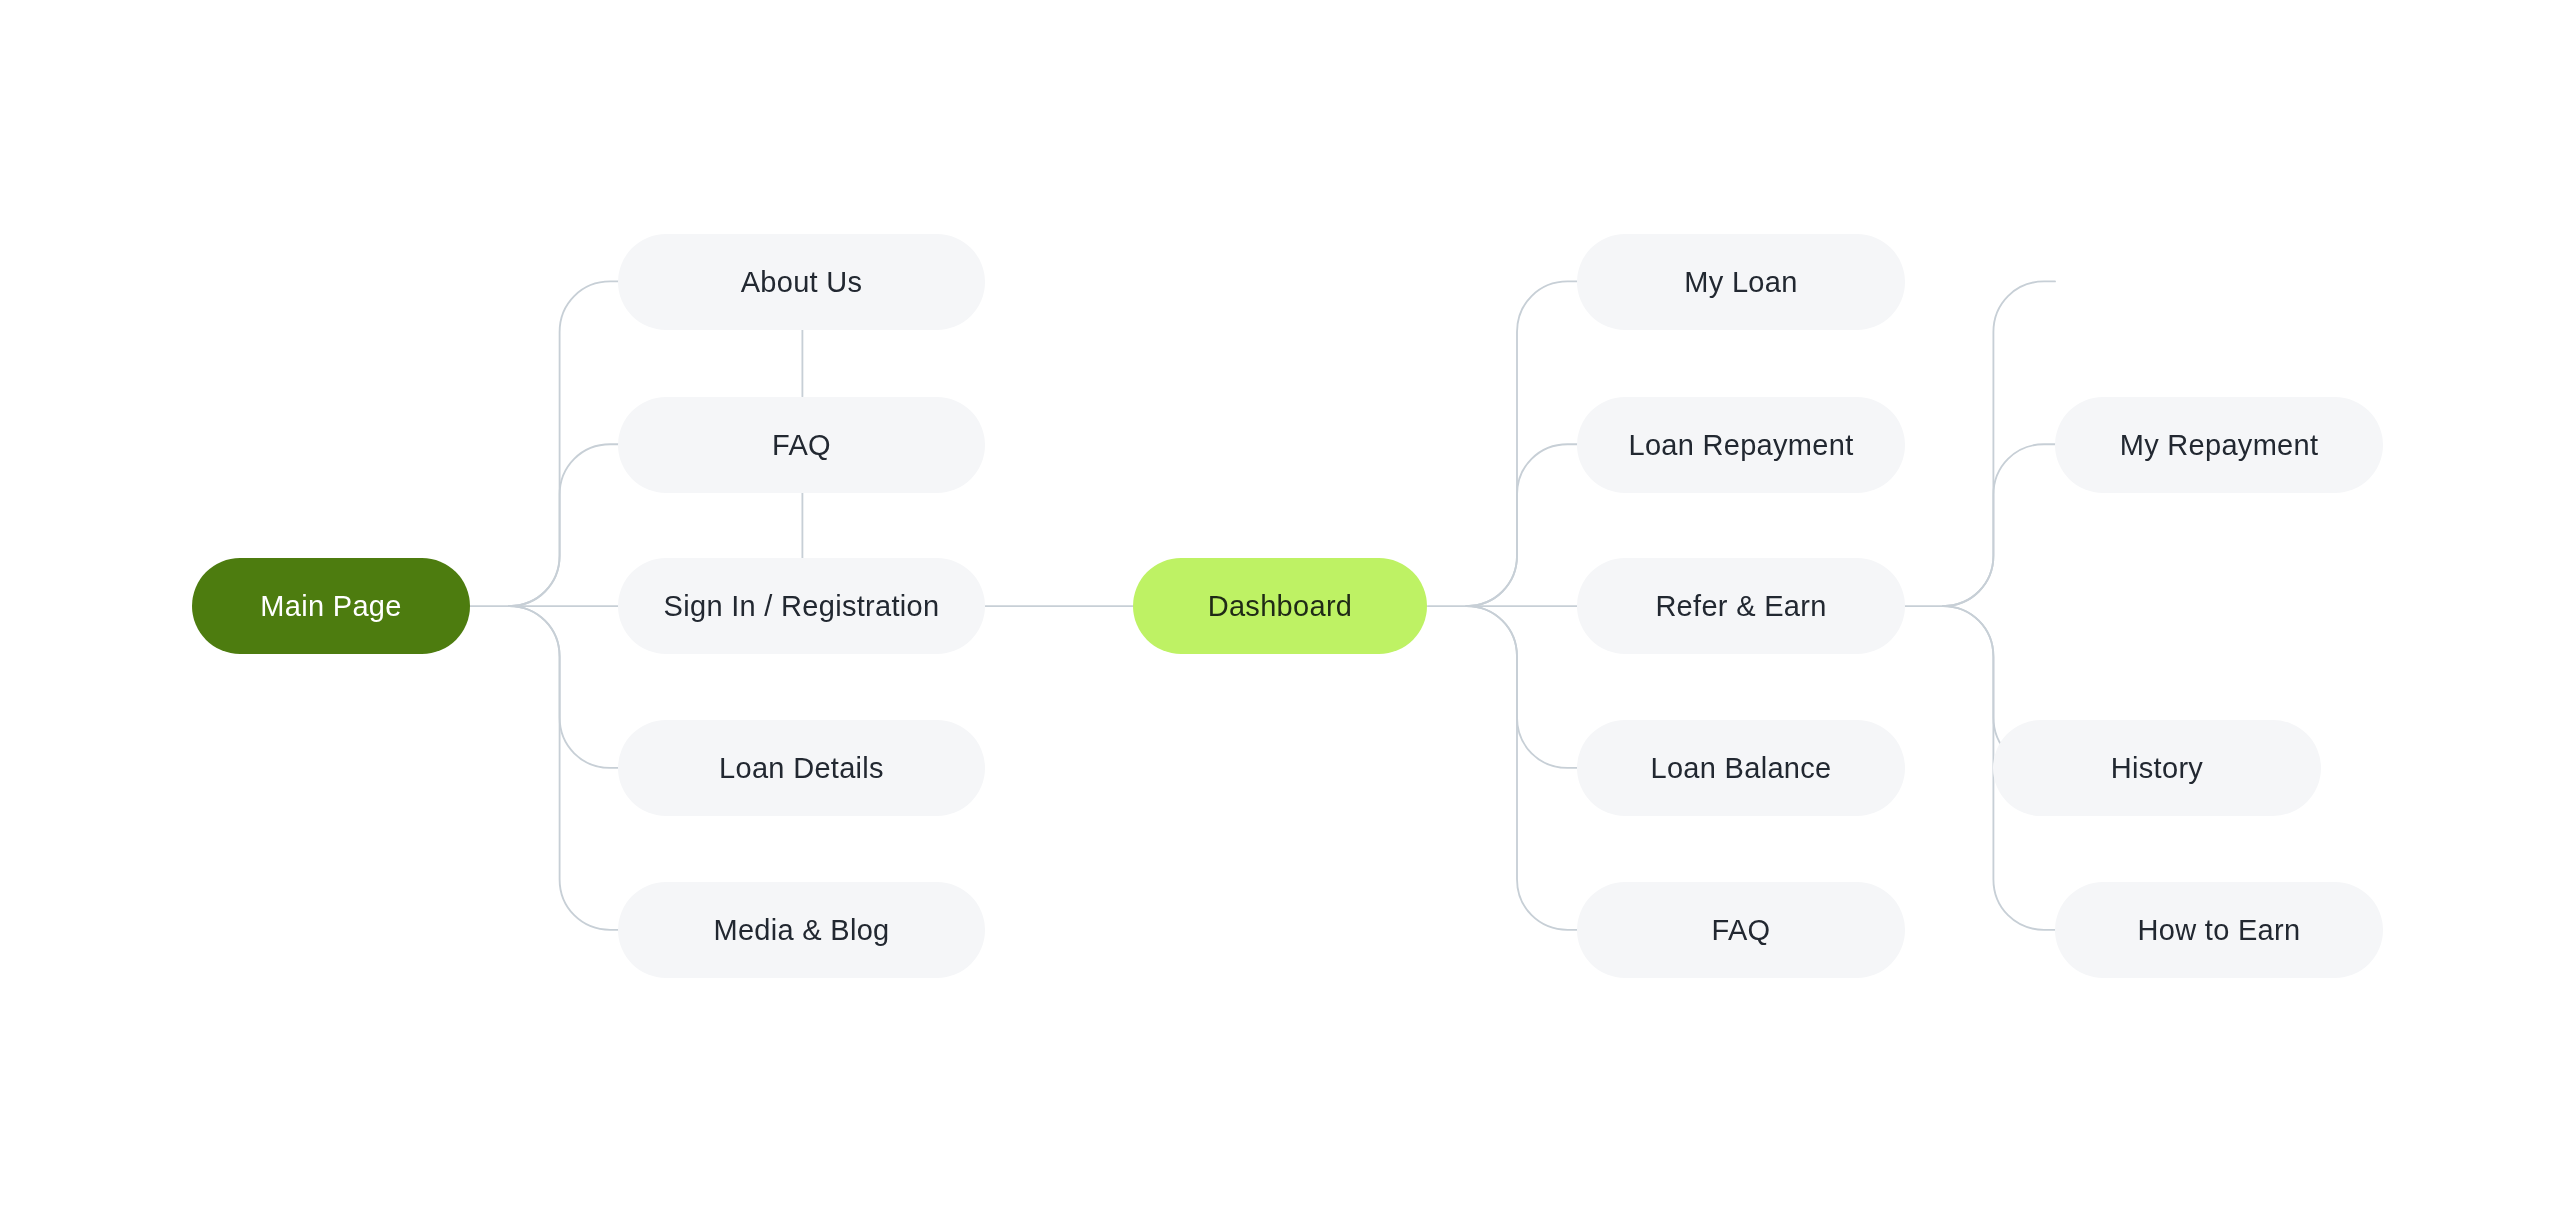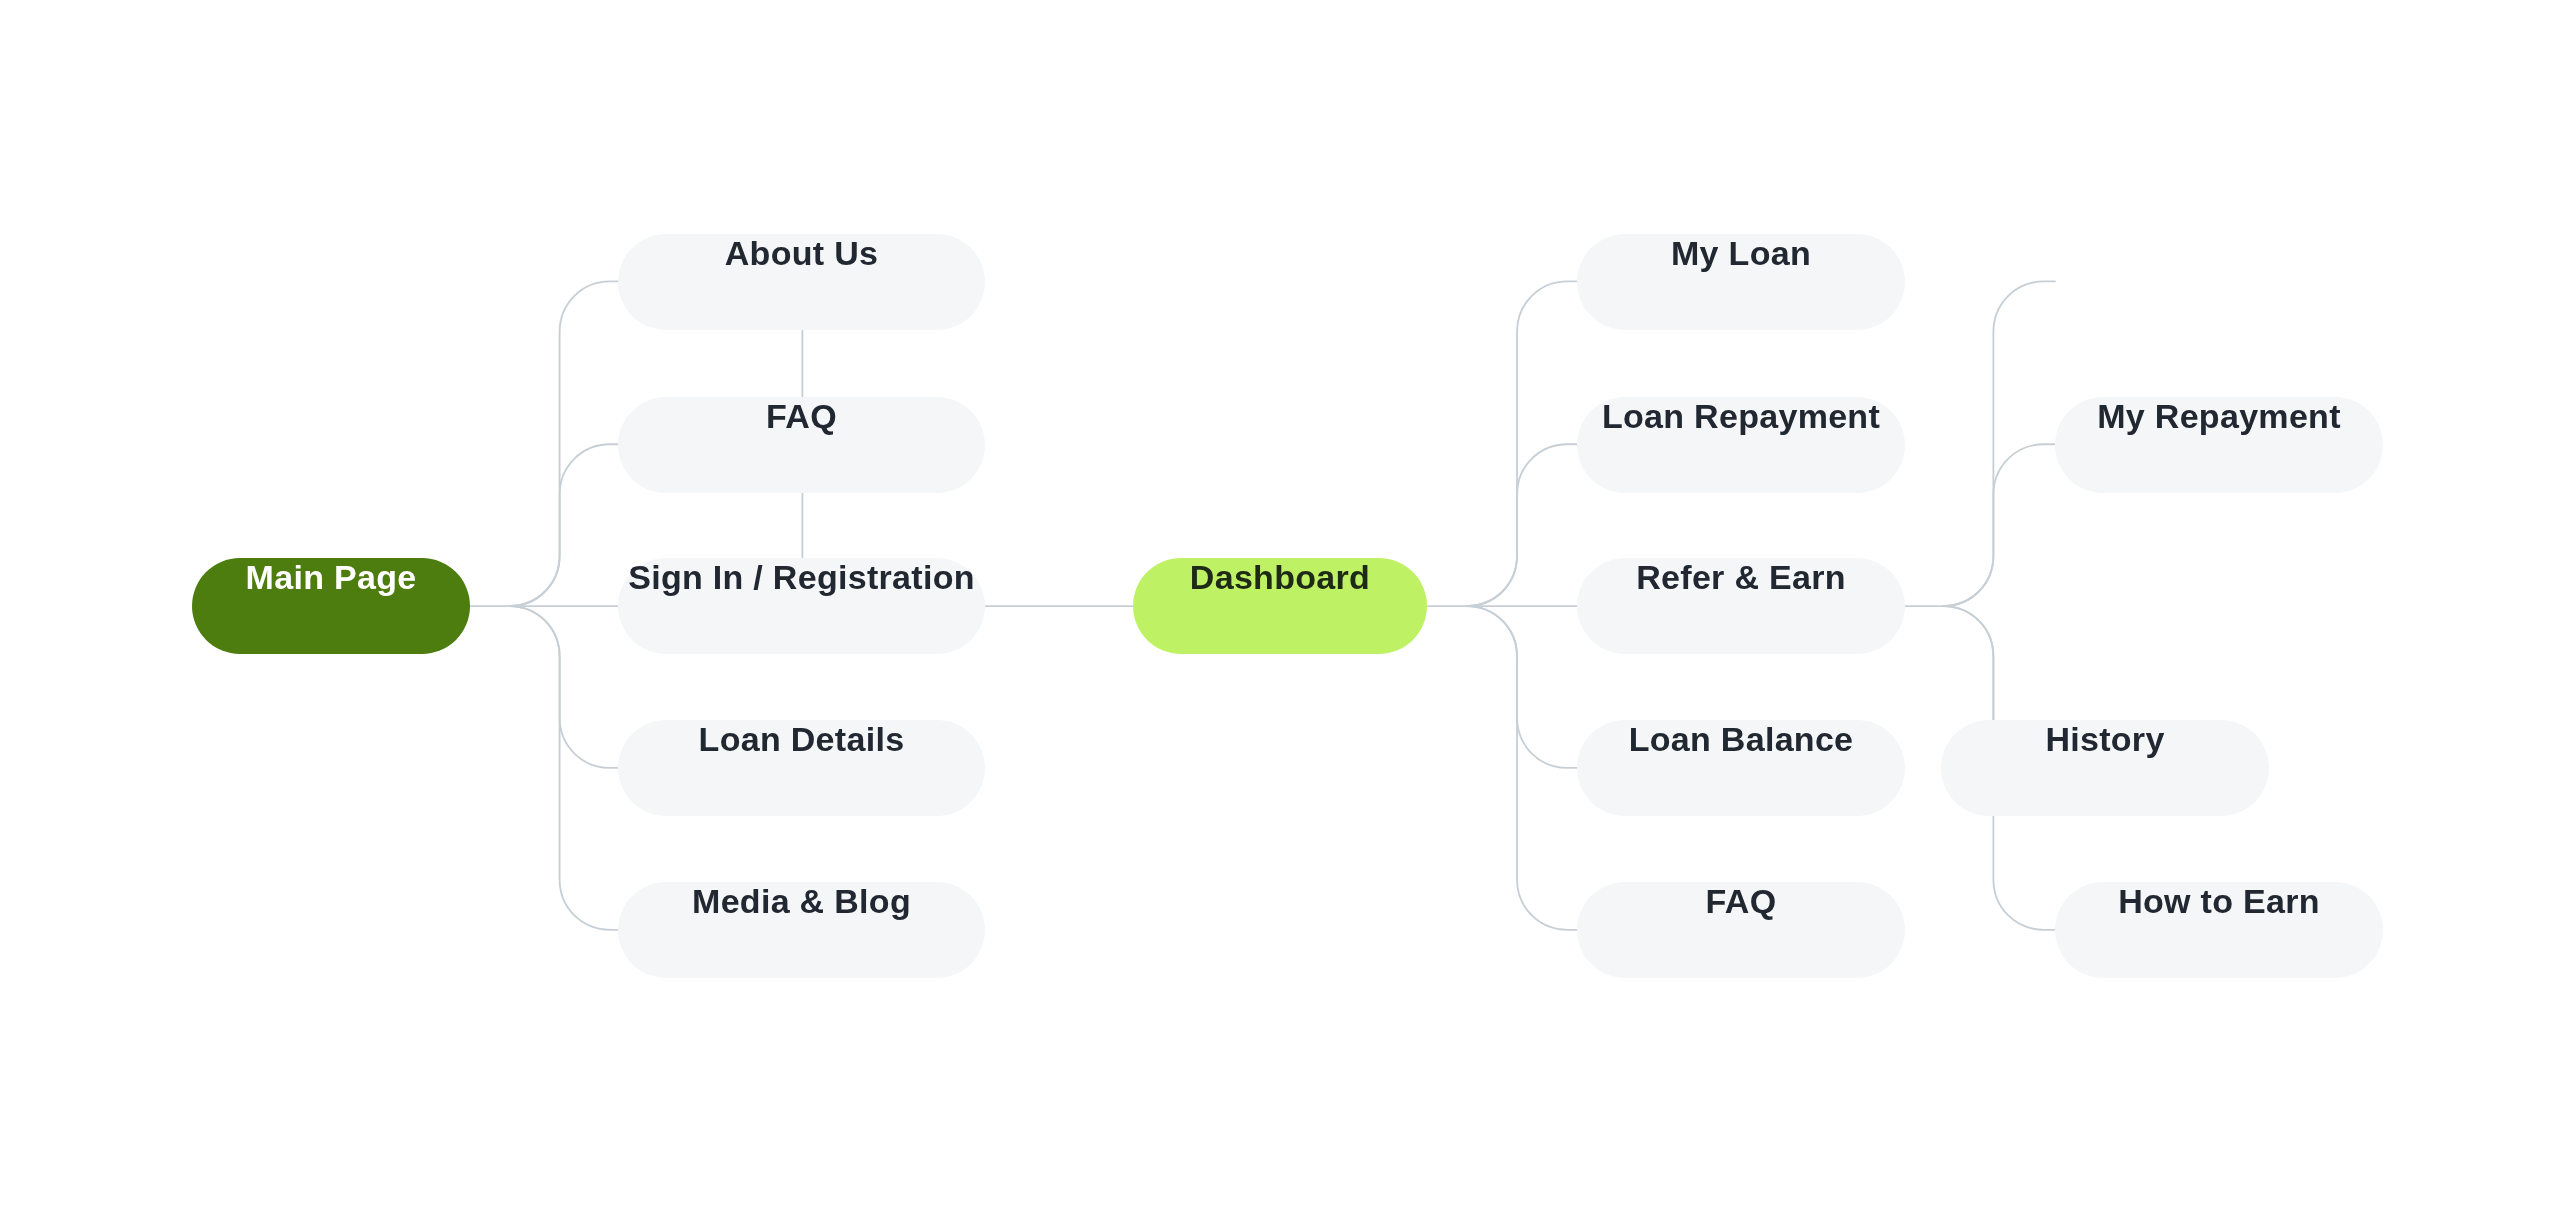--- a/index.html
+++ b/index.html
@@ -30,24 +30,24 @@
     fill: none;
     stroke-linecap: round;
   }
   .node {
     position: absolute;
     height: 96px;
     border-radius: 48px;
     background: #f5f6f8;
     color: #222831;
     display: flex;
-    align-items: flex-start;
+    align-items: center;
     justify-content: center;
-    font-size: 34px;
-    font-weight: 700;
+    font-size: 29px;
+    font-weight: 400;
     letter-spacing: 0.3px;
     white-space: nowrap;
     cursor: default;
   }
   .node--primary { background: #4d7c0f; color: #ffffff; }
   .node--accent  { background: #bef264; color: #1f2a16; }
 
   #node-main-page      { left: 192px;  top: 558px; width: 278px; }
   #node-about-us       { left: 618px;  top: 234px; width: 367px; }
   #node-faq-main       { left: 618px;  top: 397px; width: 367px; }
@@ -55,21 +55,21 @@
   #node-loan-details   { left: 618px;  top: 720px; width: 367px; }
   #node-media-blog     { left: 618px;  top: 882px; width: 367px; }
   #node-dashboard      { left: 1133px; top: 558px; width: 294px; }
   #node-my-loan        { left: 1577px; top: 234px; width: 328px; }
   #node-loan-repayment { left: 1577px; top: 397px; width: 328px; }
   #node-refer-earn     { left: 1577px; top: 558px; width: 328px; }
   #node-loan-history   { left: 1577px; top: 720px; width: 328px; }
   #node-faq-dashboard  { left: 1577px; top: 882px; width: 328px; }
   #node-my-balance     { left: 2055px; top: 234px; width: 328px; }
   #node-my-referrals   { left: 2055px; top: 397px; width: 328px; }
-  #node-history        { left: 1941px; top: 720px; width: 328px; }
+  #node-history        { left: 1993px; top: 720px; width: 328px; }
   #node-how-to-earn    { left: 2055px; top: 882px; width: 328px; }
 </style>
 </head>
 <body>
 
 <div class="canvas">
 
   <svg class="edges" viewBox="0 0 2800 1320" xmlns="http://www.w3.org/2000/svg">
 
     <path d="M511 659 H672"></path>

